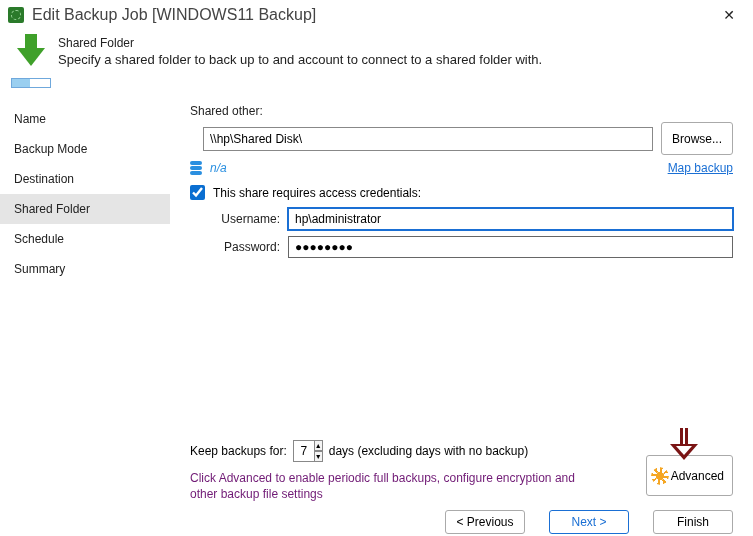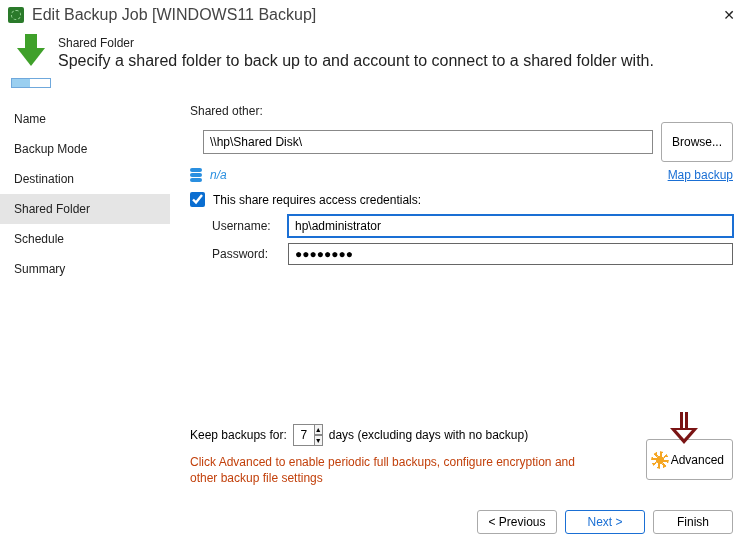--- a/index.html
+++ b/index.html
@@ -15,71 +15,71 @@
 
   
   .header { display: flex; align-items: flex-start; padding: 4px 12px 10px 14px; }
   .header .dl-icon { width: 34px; height: 48px; position: relative; margin-right: 10px; }
   .header .dl-icon .arrow { width: 0; height: 0; border-left: 14px solid transparent; border-right: 14px solid transparent; border-top: 18px solid #3fa02a; position: absolute; top: 14px; left: 3px; }
   .header .dl-icon .stem { width: 12px; height: 16px; background: #3fa02a; position: absolute; top: 0; left: 11px; }
   .header .dl-icon .bar { width: 40px; height: 10px; border: 1px solid #6fa8dc; background: #fff; position: absolute; top: 44px; left: -3px; }
   .header .dl-icon .bar::after { content:""; position:absolute; left:0; top:0; bottom:0; width:18px; background:#9acff0; }
   .header .text { padding-top: 2px; }
   .header .text .h1 { font-size: 12px; color: #222; margin-bottom: 2px; }
-  .header .text .h2 { font-size: 16px; color: #222; }
+  .header .text .h2 { font-size: 13px; color: #222; }
 
   
   .main { display: flex; height: 410px; border-top: 0; }
   .sidebar { width: 170px; padding-top: 12px; }
   .sidebar .item { padding: 8px 14px; color: #222; cursor: pointer; }
   .sidebar .item.selected { background: #e5e5e5; }
   .content { flex: 1; padding: 12px 20px 0 20px; position: relative; }
 
   .lbl { color: #222; margin-bottom: 4px; display: block; }
   .row { display: flex; align-items: center; gap: 8px; margin-bottom: 6px; }
   .textfield { flex: 1; height: 24px; border: 1px solid #888; padding: 2px 6px; background: #fff; margin-left: 13px; }
-  .btn { height: 40px; min-width: 70px; padding: 0 10px; background: #fff; border: 1px solid #aaa; border-radius: 3px; cursor: pointer; text-align: center; }
+  .btn { height: 33px; min-width: 70px; padding: 0 10px; background: #fff; border: 1px solid #aaa; border-radius: 3px; cursor: pointer; text-align: center; }
 
   .db-icon { width: 12px; height: 14px; display: inline-block; position: relative; }
   .db-icon::before, .db-icon::after { content:""; position:absolute; left:0; right:0; height:4px; background:#2a8fe0; border-radius: 2px; }
   .db-icon::before { top:0; }
   .db-icon::after { top:5px; box-shadow: 0 5px 0 #2a8fe0; }
 
   .na { color:#2a8fe0; font-style: italic; }
   .maplink { color:#1a6fd4; text-decoration: underline; cursor: pointer; margin-left: auto; }
 
   .check-row { display:flex; align-items:center; gap:8px; margin: 10px 0 8px 0; }
   .check-row input { width:15px; height:15px; accent-color:#0a6ed1; }
 
   .cred { display:flex; align-items:center; gap:8px; margin-left: 22px; margin-bottom:6px; }
-  .cred .clabel { width: 68px; color:#222; }
+  .cred .clabel { width: 68px; color:#222;text-align:right; }
   .cred input { flex:1; height:22px; border:1px solid #666; padding:2px 6px; }
   .cred input.focused { border:1px solid #1a6fd4; outline: 1px solid #1a6fd4; }
 
-  .bottom-area { position:absolute; left:20px; right:20px; bottom:16px; }
+  .bottom-area { position:absolute; left:20px; right:20px; bottom:0; }
   .keep-row { display:flex; align-items:center; gap:6px; margin-bottom:8px; }
   .spinner { width:30px; height:22px; display:flex; }
   .spinner input { width:22px; height:22px; border:1px solid #888; text-align:center; padding:0; }
   .spinner .spins { width:12px; display:flex; flex-direction:column; }
   .spinner .spins div { flex:1; border:1px solid #888; border-left:none; font-size:7px; text-align:center; line-height:9px; cursor:pointer; background:#f4f4f4; }
-  .hint { color:#c2410c; line-height:1.35; max-width: 410px; }
+  .hint { color:#701a75; line-height:1.35; max-width: 410px; }
 
   .adv-btn { position:absolute; right:0; bottom:6px; height:41px; padding:0 8px 0 6px; background:#fff; border:1px solid #aaa; border-radius:3px; cursor:pointer; display:flex; align-items:center; gap:4px; }
   .gear-icon { width:14px; height:14px; background: radial-gradient(circle at center,#f5a623 40%,transparent 41%); border-radius:50%; position:relative; }
   .gear-icon::before { content:""; position:absolute; inset:-2px; background: conic-gradient(#f5a623 0 20deg, transparent 20deg 45deg, #f5a623 45deg 65deg, transparent 65deg 90deg, #f5a623 90deg 110deg, transparent 110deg 135deg, #f5a623 135deg 155deg, transparent 155deg 180deg, #f5a623 180deg 200deg, transparent 200deg 225deg, #f5a623 225deg 245deg, transparent 245deg 270deg, #f5a623 270deg 290deg, transparent 290deg 315deg, #f5a623 315deg 335deg, transparent 335deg 360deg); border-radius:50%; -webkit-mask: radial-gradient(circle at center, transparent 4px, #000 4.5px); mask: radial-gradient(circle at center, transparent 4px, #000 4.5px); }
 
   
   .annot-arrow { position:absolute; right:35px; bottom:40px; width:26px; height:34px; }
   .annot-arrow .shaft { position:absolute; left:8px; top:0; width:8px; height:18px; border-left:3px solid #7a1414; border-right:3px solid #7a1414; }
   .annot-arrow .head { position:absolute; left:-2px; top:16px; width:0; height:0; border-left:14px solid transparent; border-right:14px solid transparent; border-top:16px solid #7a1414; }
   .annot-arrow .head::after { content:""; position:absolute; left:-8px; top:-14px; width:0; height:0; border-left:8px solid transparent; border-right:8px solid transparent; border-top:9px solid #fff; }
 
   
   .footer { display:flex; justify-content:flex-end; gap:8px; padding: 8px 20px 0 0; }
-  .footer .btn { width:80px; height:24px; }
+  .footer .btn { width:80px; height:24px;margin-left:16px; }
   .footer .btn.primary { border:1px solid #1a6fd4; color:#1a6fd4; }
 
 </style>
 </head>
 <body>
 
 <div class="titlebar">
   <span class="app-icon"></span>
   <span class="title">Edit Backup Job [WINDOWS11 Backup]</span>
   <span class="spacer"></span>

